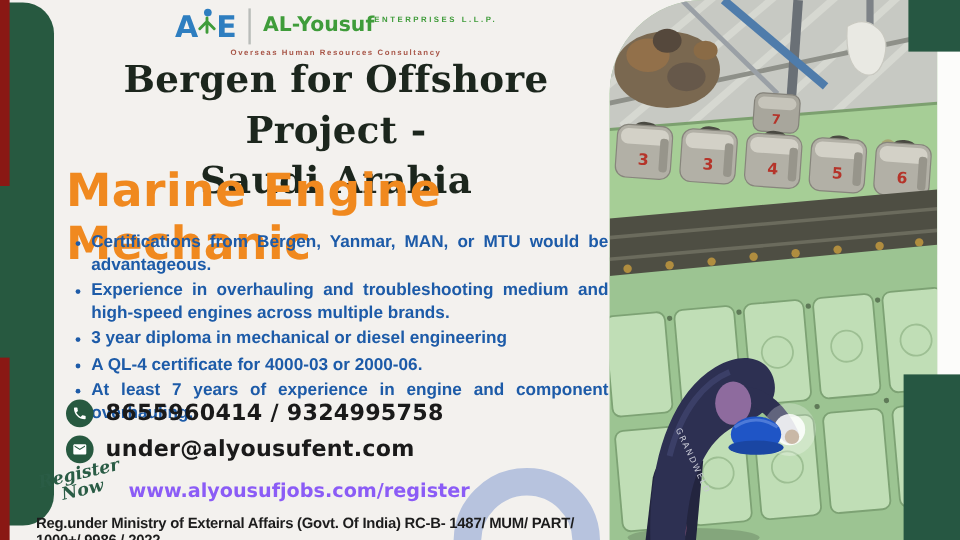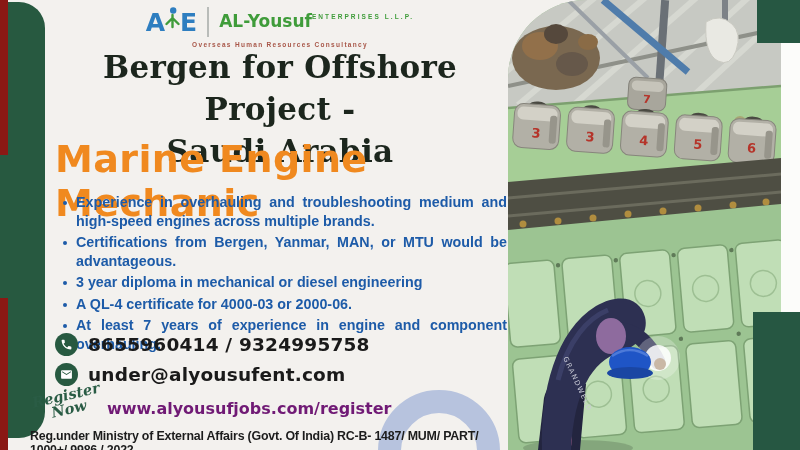--- a/index.html
+++ b/index.html
@@ -49,21 +49,21 @@
   .icon-circle svg{display:block;}
   .contact-text{font-family:"DejaVu Sans",sans-serif;font-weight:bold;font-size:18.5px;
                 color:#1a1a1a;letter-spacing:.2px;text-decoration:none;}
 
   
   .register{position:absolute;left:0;top:390px;height:40px;}
   .reg-script{position:absolute;left:-22px;top:-2px;transform:rotate(-13deg);
               font-family:"DejaVu Serif",serif;font-style:italic;font-weight:bold;
               font-size:14.5px;line-height:.95;color:#2a5c45;text-align:center;}
   .reg-site{position:absolute;left:52px;top:9px;font-family:"DejaVu Sans",sans-serif;
-            font-weight:bold;font-size:16px;color:#701a75;text-decoration:none;}
+            font-weight:bold;font-size:16px;color:#8b5cf6;text-decoration:none;}
 
   
   .ring{position:absolute;left:378px;top:390px;width:76px;height:76px;border-radius:50%;
         border:23px solid #b7c3de;z-index:1;}
   .footer{position:absolute;left:30px;top:429px;width:478px;z-index:2;
           font-weight:bold;font-size:12.4px;letter-spacing:-.2px;color:#1c1c1c;}
 
   
   .right-margin{position:absolute;left:781px;top:0;width:19px;height:450px;background:#fcfcfa;}
   .photo{position:absolute;left:508px;top:0;width:273px;height:450px;overflow:hidden;
@@ -105,22 +105,22 @@
       <div class="logo-tagline">Overseas  Human  Resources Consultancy</div>
     </div>
 
     <div class="title">
       <div>Bergen for Offshore Project -</div>
       <div>Saudi Arabia</div>
     </div>
     <div class="role">Marine Engine Mechanic</div>
 
     <ul class="bullets">
+      <li>Certifications from Bergen, Yanmar, MAN, or MTU would be advantageous.</li>
       <li>Experience in overhauling and troubleshooting medium and high-speed engines across multiple brands.</li>
-      <li>Certifications from Bergen, Yanmar, MAN, or MTU would be advantageous.</li>
       <li>3 year diploma in mechanical or diesel engineering</li>
       <li>A QL-4 certificate for 4000-03 or 2000-06.</li>
       <li>At least 7 years of experience in engine and component overhauling.</li>
     </ul>
 
     <div class="contact">
       <div class="contact-row">
         <span class="icon-circle">
           <svg width="13" height="13" viewBox="0 0 24 24">
             <path fill="#ffffff" d="M6.62 10.79c1.44 2.83 3.76 5.14 6.59 6.59l2.2-2.2c.27-.27.67-.36 1.02-.24 1.12.37 2.33.57 3.57.57.55 0 1 .45 1 1V20c0 .55-.45 1-1 1-9.39 0-17-7.61-17-17 0-.55.45-1 1-1h3.5c.55 0 1 .45 1 1 0 1.25.2 2.45.57 3.57.11.35.03.74-.25 1.02l-2.2 2.2z"></path>

